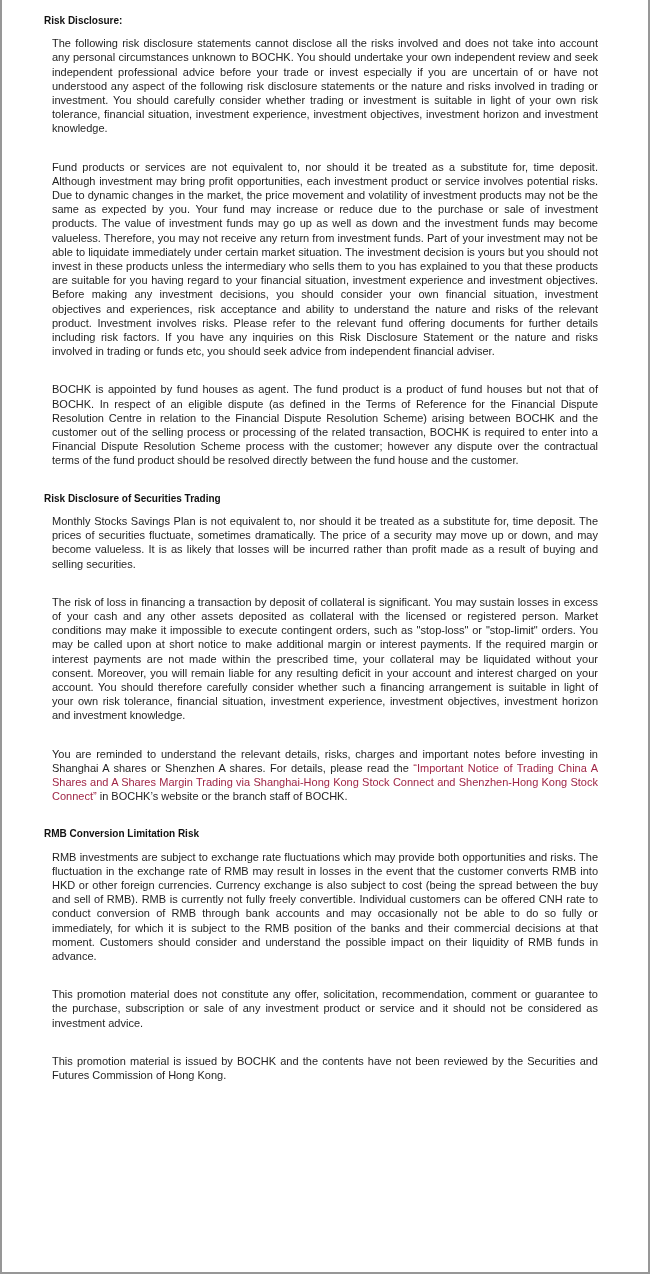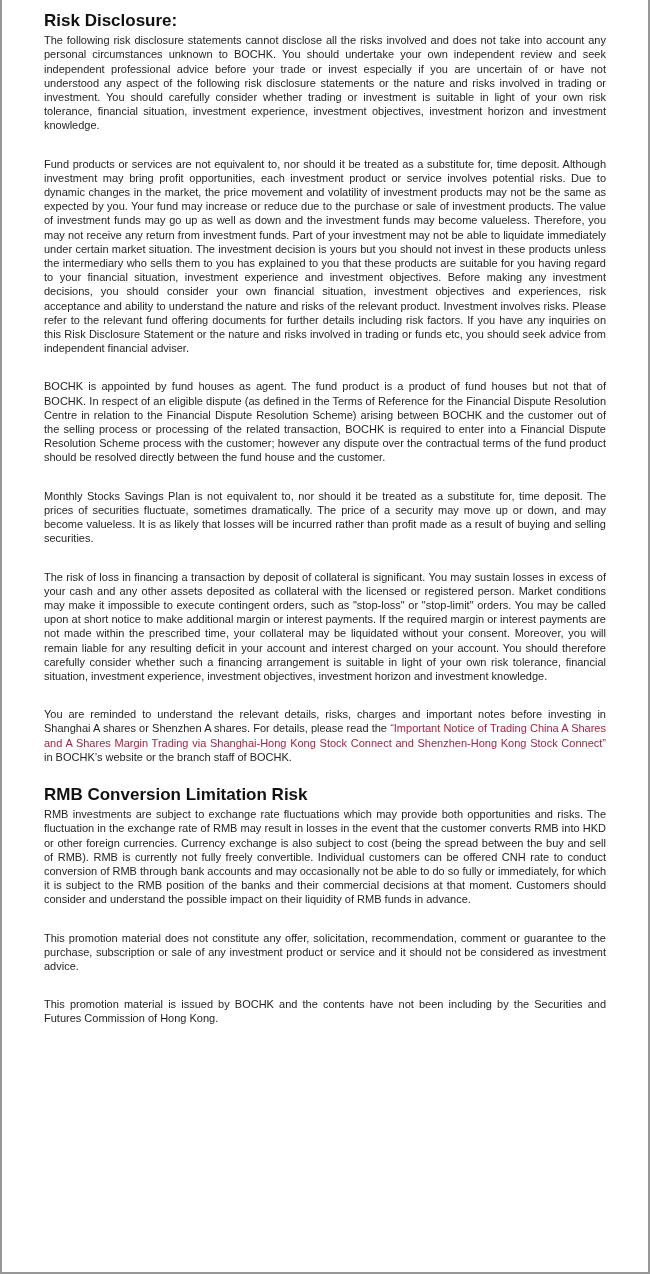--- a/index.html
+++ b/index.html
@@ -26,57 +26,58 @@
     border-bottom:2px solid var(--border);
     overflow:hidden;
   }
   .doc{
     padding:14px 42px 0 42px;
     color:var(--text);
     font-size:11px;
     line-height:14.2px;
   }
   .h{
-    font-size:17px;
+    font-size:10px;
     font-weight:700;
     color:var(--heading);
     margin:24px 0 5px 0;
     line-height:14.2px;
   }
   .h + .h{ margin-top:6px; }
   .doc > :first-child{ margin-top:0; }
   .p{
-    margin:0;
+    margin:8px;
     text-align:justify;
   }
   .p + .p{ margin-top:24px; }
   a.doc-link{
     color:var(--link);
     cursor:pointer;
   }
 </style>
 </head>
 <body>
 
 <div class="page">
   <div class="doc">
 
     <div class="h">Risk Disclosure:</div>
     <p class="p">The following risk disclosure statements cannot disclose all the risks involved and does not take into account any personal circumstances unknown to BOCHK. You should undertake your own independent review and seek independent professional advice before your trade or invest especially if you are uncertain of or have not understood any aspect of the following risk disclosure statements or the nature and risks involved in trading or investment. You should carefully consider whether trading or investment is suitable in light of your own risk tolerance, financial situation, investment experience, investment objectives, investment horizon and investment knowledge.</p>
 
     <p class="p">Fund products or services are not equivalent to, nor should it be treated as a substitute for, time deposit. Although investment may bring profit opportunities, each investment product or service involves potential risks. Due to dynamic changes in the market, the price movement and volatility of investment products may not be the same as expected by you. Your fund may increase or reduce due to the purchase or sale of investment products. The value of investment funds may go up as well as down and the investment funds may become valueless. Therefore, you may not receive any return from investment funds. Part of your investment may not be able to liquidate immediately under certain market situation. The investment decision is yours but you should not invest in these products unless the intermediary who sells them to you has explained to you that these products are suitable for you having regard to your financial situation, investment experience and investment objectives. Before making any investment decisions, you should consider your own financial situation, investment objectives and experiences, risk acceptance and ability to understand the nature and risks of the relevant product. Investment involves risks. Please refer to the relevant fund offering documents for further details including risk factors. If you have any inquiries on this Risk Disclosure Statement or the nature and risks involved in trading or funds etc, you should seek advice from independent financial adviser.</p>
     <p class="p">BOCHK is appointed by fund houses as agent. The fund product is a product of fund houses but not that of BOCHK. In respect of an eligible dispute (as defined in the Terms of Reference for the Financial Dispute Resolution Centre in relation to the Financial Dispute Resolution Scheme) arising between BOCHK and the customer out of the selling process or processing of the related transaction, BOCHK is required to enter into a Financial Dispute Resolution Scheme process with the customer; however any dispute over the contractual terms of the fund product should be resolved directly between the fund house and the customer.</p>
 
+    <div class="h">Risk Disclosure of Securities Trading</div>
     <p class="p">Monthly Stocks Savings Plan is not equivalent to, nor should it be treated as a substitute for, time deposit. The prices of securities fluctuate, sometimes dramatically. The price of a security may move up or down, and may become valueless. It is as likely that losses will be incurred rather than profit made as a result of buying and selling securities.</p>
 
     <p class="p">The risk of loss in financing a transaction by deposit of collateral is significant. You may sustain losses in excess of your cash and any other assets deposited as collateral with the licensed or registered person. Market conditions may make it impossible to execute contingent orders, such as "stop-loss" or "stop-limit" orders. You may be called upon at short notice to make additional margin or interest payments. If the required margin or interest payments are not made within the prescribed time, your collateral may be liquidated without your consent. Moreover, you will remain liable for any resulting deficit in your account and interest charged on your account. You should therefore carefully consider whether such a financing arrangement is suitable in light of your own risk tolerance, financial situation, investment experience, investment objectives, investment horizon and investment knowledge.</p>
 
     <p class="p"><span>You are reminded to understand the relevant details, risks, charges and important notes before investing in Shanghai A shares or Shenzhen A shares. For details, please read the </span><a class="doc-link">“Important Notice of Trading China A Shares and A Shares Margin Trading via Shanghai-Hong Kong Stock Connect and Shenzhen-Hong Kong Stock Connect”</a><span> in BOCHK’s website or the branch staff of BOCHK.</span></p>
 
     <div class="h">RMB Conversion Limitation Risk</div>
     <p class="p">RMB investments are subject to exchange rate fluctuations which may provide both opportunities and risks. The fluctuation in the exchange rate of RMB may result in losses in the event that the customer converts RMB into HKD or other foreign currencies. Currency exchange is also subject to cost (being the spread between the buy and sell of RMB). RMB is currently not fully freely convertible. Individual customers can be offered CNH rate to conduct conversion of RMB through bank accounts and may occasionally not be able to do so fully or immediately, for which it is subject to the RMB position of the banks and their commercial decisions at that moment. Customers should consider and understand the possible impact on their liquidity of RMB funds in advance.</p>
 
     <p class="p">This promotion material does not constitute any offer, solicitation, recommendation, comment or guarantee to the purchase, subscription or sale of any investment product or service and it should not be considered as investment advice.</p>
 
-    <p class="p">This promotion material is issued by BOCHK and the contents have not been including by the Securities and Futures Commission of Hong Kong.</p>
+    <p class="p">This promotion material is issued by BOCHK and the contents have not been reviewed by the Securities and Futures Commission of Hong Kong.</p>
 
   </div>
 </div>
 
 </body></html>

